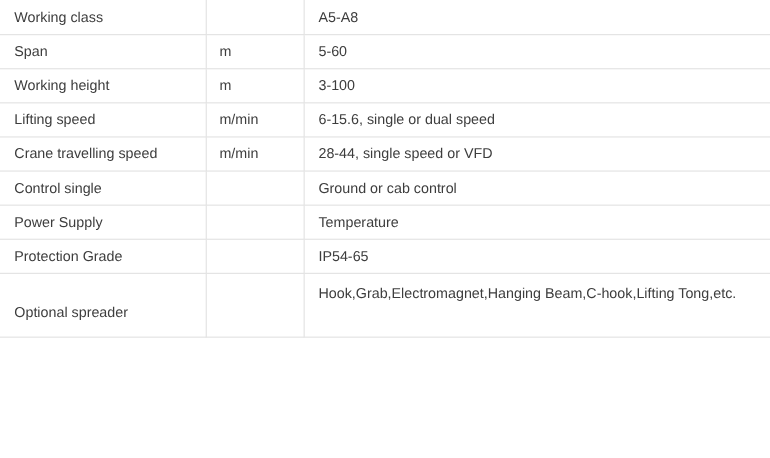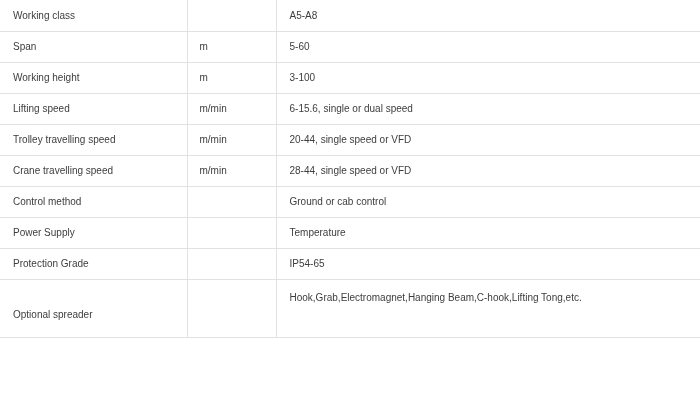--- a/index.html
+++ b/index.html
@@ -18,21 +18,21 @@
     width: 700px;
     border-collapse: collapse;
     table-layout: fixed;
   }
   .spec-table col.c-param { width: 187px; }
   .spec-table col.c-unit  { width: 89px; }
   .spec-table col.c-value { width: 424px; }
 
   .spec-table td {
     border: 1px solid #e2e2e2;
-    font-size: 10px;
+    font-size: 13px;
     line-height: 21px;
     color: #3d3d3d;
     vertical-align: middle;
     height: 31px;
     padding: 4px 0 4px 13px;
     box-sizing: border-box;
     white-space: normal;
     word-break: break-word;
   }
   .spec-table tr:first-child td { border-top: none; }
@@ -76,31 +76,26 @@
       <td class="param">Working height</td>
       <td class="unit">m</td>
       <td class="value">3-100</td>
     </tr>
     <tr>
       <td class="param">Lifting speed</td>
       <td class="unit">m/min</td>
       <td class="value">6-15.6, single or dual speed</td>
     </tr>
     <tr>
-      <td class="param">Trolley travelling speed</td>
-      <td class="unit">m/min</td>
-      <td class="value">20-44, single speed or VFD</td>
-    </tr>
-    <tr>
       <td class="param">Crane travelling speed</td>
       <td class="unit">m/min</td>
       <td class="value">28-44, single speed or VFD</td>
     </tr>
     <tr>
-      <td class="param">Control method</td>
+      <td class="param">Control single</td>
       <td class="unit"></td>
       <td class="value">Ground or cab control</td>
     </tr>
     <tr>
       <td class="param">Power Supply</td>
       <td class="unit"></td>
       <td class="value">Temperature</td>
     </tr>
     <tr>
       <td class="param">Protection Grade</td>

